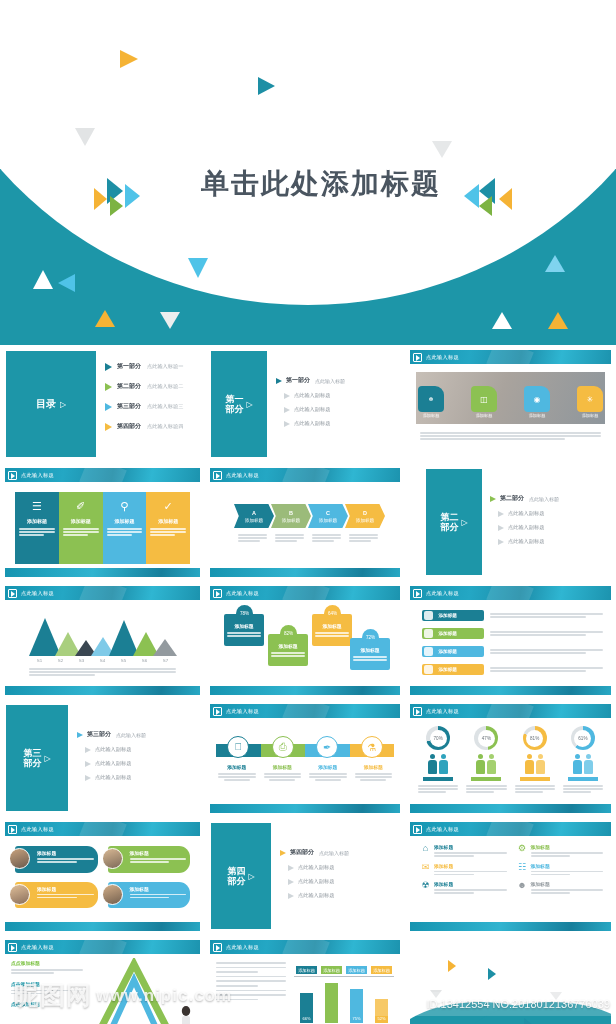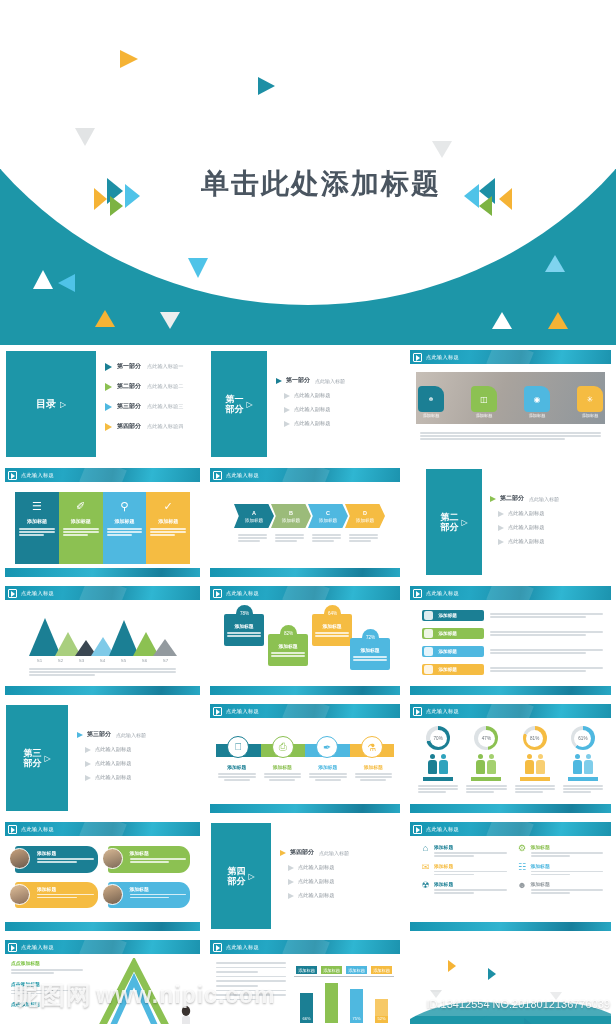--- a/index.html
+++ b/index.html
@@ -211,21 +211,21 @@
   .bc-bar { width:13px; display:flex; align-items:flex-end; justify-content:center; color:#fff; font-size:4px; padding-bottom:2px; }
 
   
   .wm-logo {
     position:absolute; left:14px; bottom:12px; z-index:40;
     font-size:25px; font-weight:bold; color:rgba(255,255,255,0.82);
     text-shadow:0 1px 2px rgba(0,0,0,.28); letter-spacing:1px;
     display:flex; align-items:center; gap:4px;
   }
   .wm-logo .wm-cn { font-size:25px; }
-  .wm-logo .wm-url { font-size:23px; }
+  .wm-logo .wm-url { font-size:17px; }
   .wm-id {
     position:absolute; right:6px; bottom:14px; z-index:40;
     font-size:11px; color:rgba(255,255,255,0.92); white-space:nowrap;
     text-shadow:0 1px 2px rgba(0,0,0,.3);
   }
   .wm-strip {
     position:absolute; right:0; bottom:8px; width:250px; height:24px;
     background:rgba(255,255,255,0.20); z-index:39;
   }
 </style>

